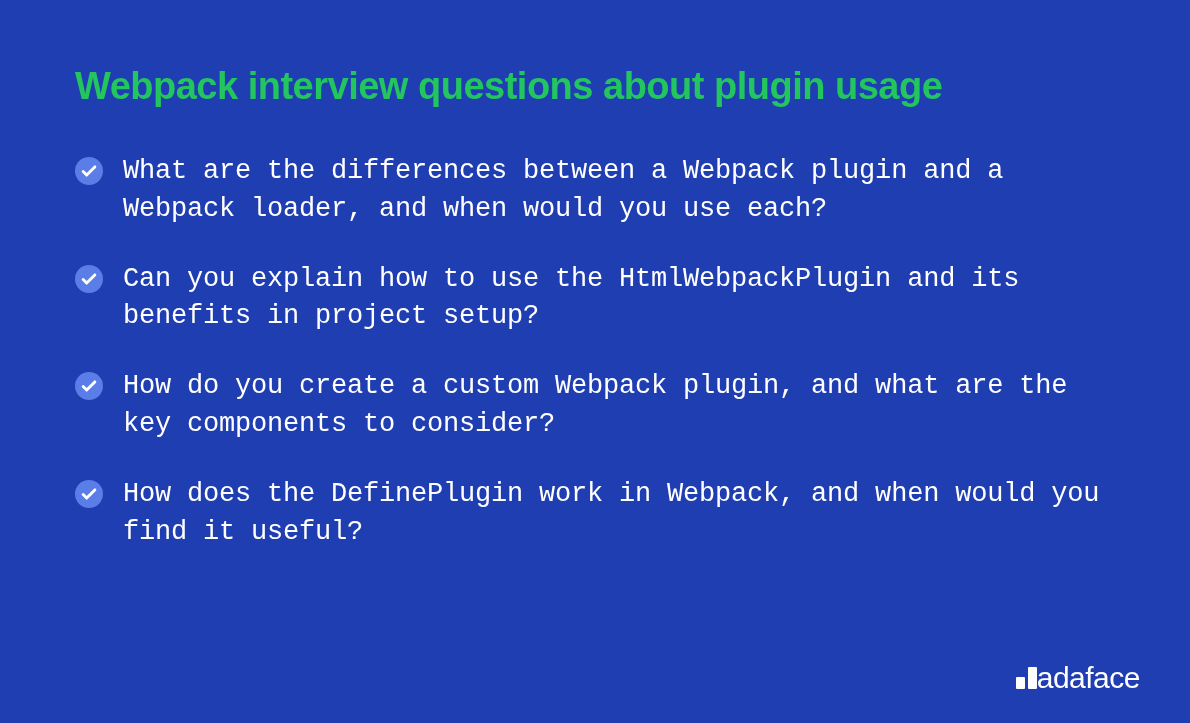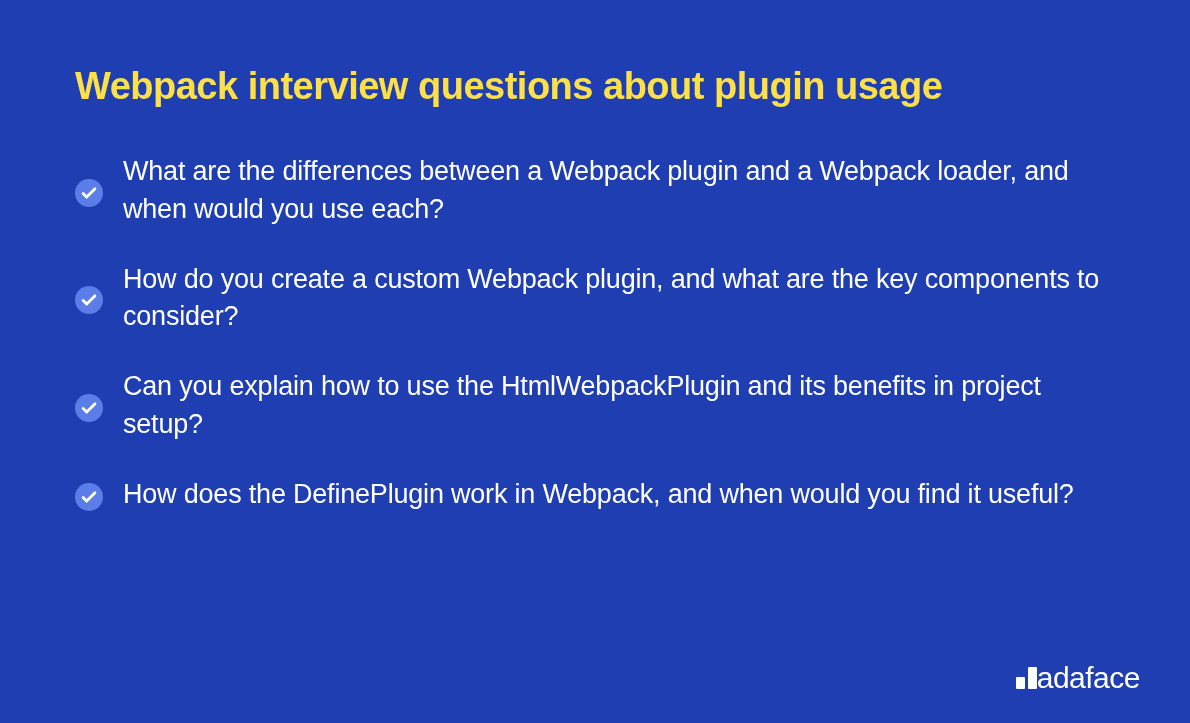--- a/index.html
+++ b/index.html
@@ -14,36 +14,37 @@
       background-color: #1f3eb2;
       font-family: -apple-system, BlinkMacSystemFont, 'Segoe UI', 'Helvetica Neue', Arial, sans-serif;
       padding: 65px 75px 30px 75px;
       position: relative;
       color: #ffffff;
     }
     
     .title {
       font-size: 38px;
       font-weight: 700;
-      color: #fde047;
+      color: #22c55e;
       margin-bottom: 45px;
       letter-spacing: -0.5px;
     }
     
     .questions-list {
       list-style: none;
       display: flex;
       flex-direction: column;
       gap: 32px;
     }
     
     .question-item {
       display: flex;
-      align-items: center;
+      align-items: flex-start;
       gap: 20px;
+      font-family: Liberation Mono, monospace;
     }
     
     .check-icon {
       flex-shrink: 0;
       width: 28px;
       height: 28px;
       margin-top: 4px;
     }
     
     .check-icon svg {
@@ -109,30 +110,30 @@
     </span>
     <span class="question-text">What are the differences between a Webpack plugin and a Webpack loader, and when would you use each?</span>
   </li>
   <li class="question-item">
     <span class="check-icon">
       <svg viewBox="0 0 24 24" fill="none">
         <circle cx="12" cy="12" r="12" fill="#5a7de8"></circle>
         <path d="M7 12.5L10 15.5L17 8.5" stroke="#ffffff" stroke-width="2.5" stroke-linecap="round" stroke-linejoin="round"></path>
       </svg>
     </span>
-    <span class="question-text">How do you create a custom Webpack plugin, and what are the key components to consider?</span>
+    <span class="question-text">Can you explain how to use the HtmlWebpackPlugin and its benefits in project setup?</span>
   </li>
   <li class="question-item">
     <span class="check-icon">
       <svg viewBox="0 0 24 24" fill="none">
         <circle cx="12" cy="12" r="12" fill="#5a7de8"></circle>
         <path d="M7 12.5L10 15.5L17 8.5" stroke="#ffffff" stroke-width="2.5" stroke-linecap="round" stroke-linejoin="round"></path>
       </svg>
     </span>
-    <span class="question-text">Can you explain how to use the HtmlWebpackPlugin and its benefits in project setup?</span>
+    <span class="question-text">How do you create a custom Webpack plugin, and what are the key components to consider?</span>
   </li>
   <li class="question-item">
     <span class="check-icon">
       <svg viewBox="0 0 24 24" fill="none">
         <circle cx="12" cy="12" r="12" fill="#5a7de8"></circle>
         <path d="M7 12.5L10 15.5L17 8.5" stroke="#ffffff" stroke-width="2.5" stroke-linecap="round" stroke-linejoin="round"></path>
       </svg>
     </span>
     <span class="question-text">How does the DefinePlugin work in Webpack, and when would you find it useful?</span>
   </li>

